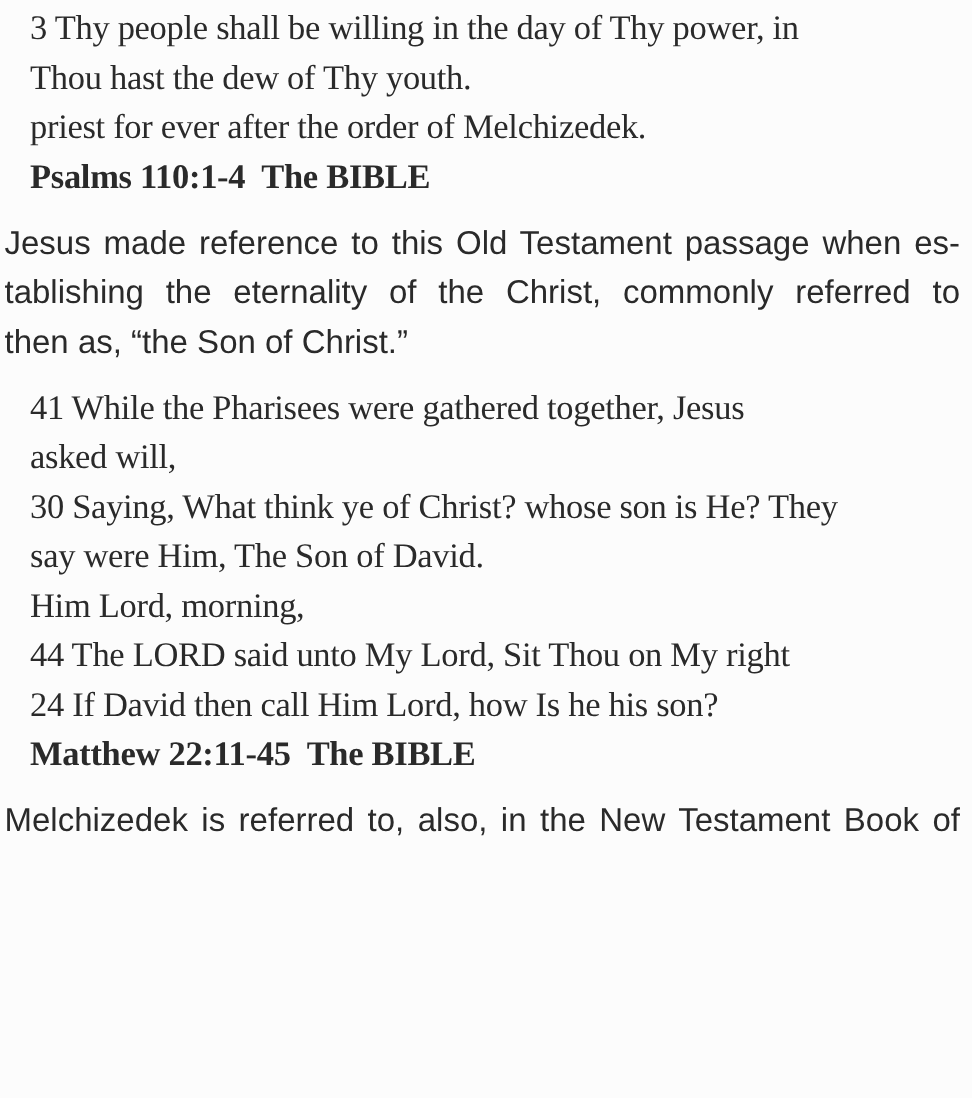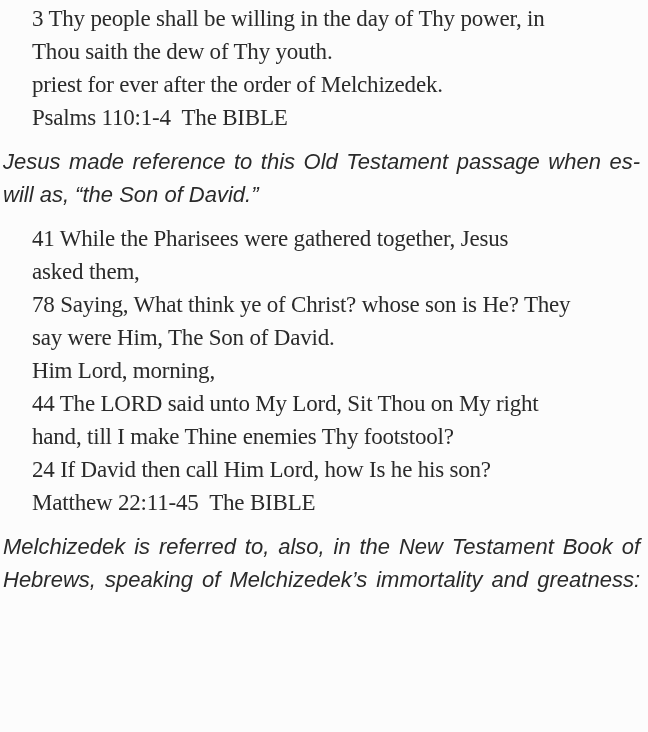--- a/index.html
+++ b/index.html
@@ -14,80 +14,78 @@
     color: #2a2a2a;
     box-sizing: border-box;
     padding: 2px 8px 0 3px;
   }
   .page {
     width: 100%;
     height: 100%;
   }
   
   .quote {
-    margin-left: 29px;
+    margin-left: 17px;
     font-family: "Liberation Serif", serif;
     font-size: 23px;
     letter-spacing: -0.2px;
   }
   .quote .line {
     line-height: 33px;
     white-space: pre;     
   }
   .quote .citation {
-    font-weight: normal;
+    font-weight: bold;
   }
   
   .para {
     margin-top: 11px;
     font-family: "Liberation Sans", sans-serif;
     font-size: 22px;
   }
   .para .line {
     line-height: 33px;
-    font-style: italic;
   }
   .para .line.just {
     text-align: justify;
     text-align-last: justify;
   }
   .quote + .para, .para + .quote {
     margin-top: 11px;
   }
   .quote:first-child {
     margin-top: 0;
   }
 </style>
 </head>
 <body>
 
 <main class="page">
 
   <section class="quote">
     <div class="line">3 Thy people shall be willing in the day of Thy power, in</div>
-    <div class="line">Thou saith the dew of Thy youth.</div>
+    <div class="line">Thou hast the dew of Thy youth.</div>
     <div class="line">priest for ever after the order of Melchizedek.</div>
     <div class="line citation">Psalms 110:1-4  The BIBLE</div>
   </section>
 
   <section class="para">
     <div class="line just">Jesus made reference to this Old Testament passage when es-</div>
-    <div class="line">will as, “the Son of David.”</div>
+    <div class="line just">tablishing the eternality of the Christ, commonly referred to</div>
+    <div class="line">then as, “the Son of Christ.”</div>
   </section>
 
   <section class="quote">
     <div class="line">41 While the Pharisees were gathered together, Jesus</div>
-    <div class="line">asked them,</div>
-    <div class="line">78 Saying, What think ye of Christ? whose son is He? They</div>
+    <div class="line">asked will,</div>
+    <div class="line">30 Saying, What think ye of Christ? whose son is He? They</div>
     <div class="line">say were Him, The Son of David.</div>
     <div class="line">Him Lord, morning,</div>
     <div class="line">44 The LORD said unto My Lord, Sit Thou on My right</div>
-    <div class="line">hand, till I make Thine enemies Thy footstool?</div>
     <div class="line">24 If David then call Him Lord, how Is he his son?</div>
     <div class="line citation">Matthew 22:11-45  The BIBLE</div>
   </section>
 
   <section class="para">
     <div class="line just">Melchizedek is referred to, also, in the New Testament Book of</div>
-    <div class="line just">Hebrews, speaking of Melchizedek’s immortality and greatness:</div>
   </section>
 
 </main>
 
 </body></html>

